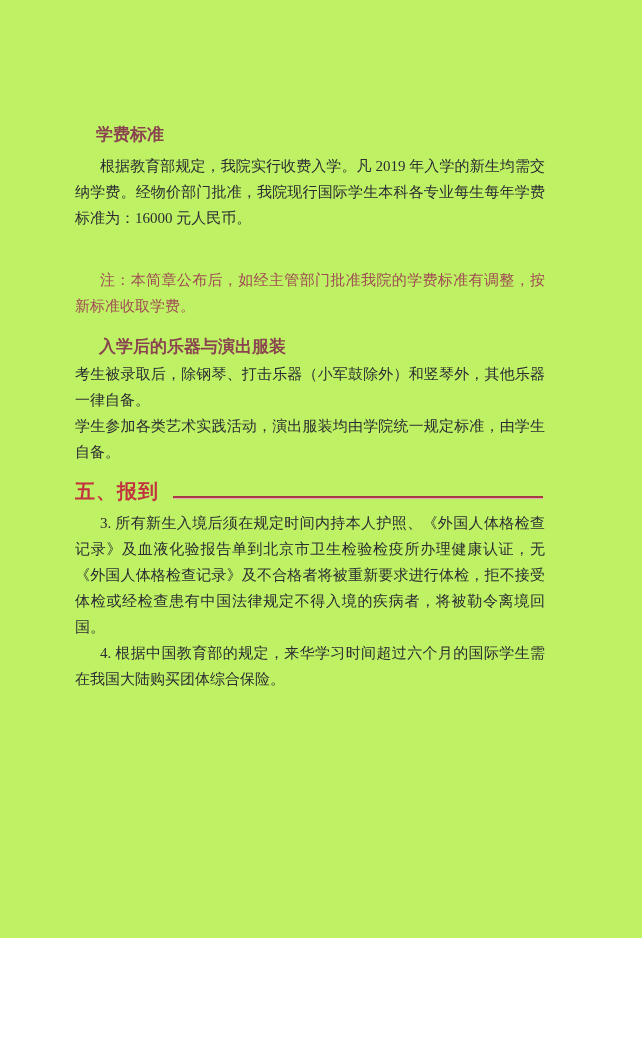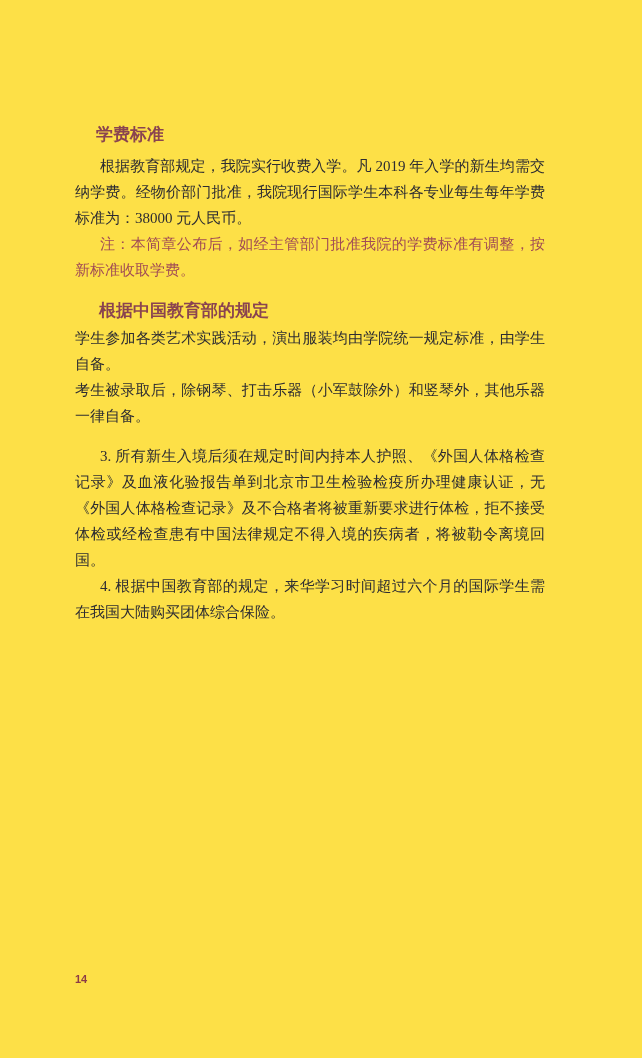--- a/index.html
+++ b/index.html
@@ -3,22 +3,22 @@
 <meta charset="utf-8">
 <style>
   html, body { margin: 0; padding: 0; }
   body {
     width: 642px; height: 1058px;
     background: #ffffff;
     font-family: "Liberation Serif", serif;
   }
   .page {
     position: relative;
-    width: 642px; height: 1058px;
-    background: #fde047;
+    width: 642px; height: 938px;
+    background: #bef264;
     overflow: hidden;
   }
   .content {
     position: absolute;
     left: 75px; top: 124px;
     width: 470px;
   }
   .sub-heading {
     font-family: "Liberation Sans", sans-serif;
     font-weight: bold;
@@ -26,21 +26,21 @@
     color: #8a4450;
     margin: 0 0 8px 21px;
   }
   p {
     margin: 0;
     font-size: 15px; line-height: 26px;
     color: #2d2c32;
     text-align: justify;
   }
   .indent { text-indent: 25px; }
-  .note { color: #a14b55; }
+  .note { color: #a14b55; margin-top: 36px; }
   .sec-instruments { margin-top: 17px; }
   .sec-instruments .sub-heading { margin-left: 24px; margin-bottom: 4px; }
   .sec-report { margin-top: 14px; }
   .title-row { display: flex; align-items: flex-end; }
   .section-title {
     font-family: "Liberation Sans", sans-serif;
     font-weight: bold;
     font-size: 20px; line-height: 24px;
     color: #c2333f;
     letter-spacing: 1px;
@@ -64,31 +64,35 @@
   }
 </style>
 </head>
 <body>
 
 <div class="page">
   <div class="content">
 
     <section class="sec-tuition">
       <h3 class="sub-heading">学费标准</h3>
-      <p class="indent">根据教育部规定，我院实行收费入学。凡 2019 年入学的新生均需交纳学费。经物价部门批准，我院现行国际学生本科各专业每生每年学费标准为：38000 元人民币。</p>
+      <p class="indent">根据教育部规定，我院实行收费入学。凡 2019 年入学的新生均需交纳学费。经物价部门批准，我院现行国际学生本科各专业每生每年学费标准为：16000 元人民币。</p>
       <p class="indent note">注：本简章公布后，如经主管部门批准我院的学费标准有调整，按新标准收取学费。</p>
     </section>
 
     <section class="sec-instruments">
-      <h3 class="sub-heading">根据中国教育部的规定</h3>
+      <h3 class="sub-heading">入学后的乐器与演出服装</h3>
+      <p>考生被录取后，除钢琴、打击乐器（小军鼓除外）和竖琴外，其他乐器一律自备。</p>
       <p>学生参加各类艺术实践活动，演出服装均由学院统一规定标准，由学生自备。</p>
-      <p>考生被录取后，除钢琴、打击乐器（小军鼓除外）和竖琴外，其他乐器一律自备。</p>
     </section>
 
     <section class="sec-report">
+      <div class="title-row">
+        <h2 class="section-title">五、报到</h2>
+        <div class="title-rule"></div>
+      </div>
       <div class="report-items">
         <p class="indent">3. 所有新生入境后须在规定时间内持本人护照、《外国人体格检查记录》及血液化验报告单到北京市卫生检验检疫所办理健康认证，无《外国人体格检查记录》及不合格者将被重新要求进行体检，拒不接受体检或经检查患有中国法律规定不得入境的疾病者，将被勒令离境回国。</p>
         <p class="indent">4. 根据中国教育部的规定，来华学习时间超过六个月的国际学生需在我国大陆购买团体综合保险。</p>
       </div>
     </section>
 
   </div>
 
   <span class="page-number">14</span>
 </div>

